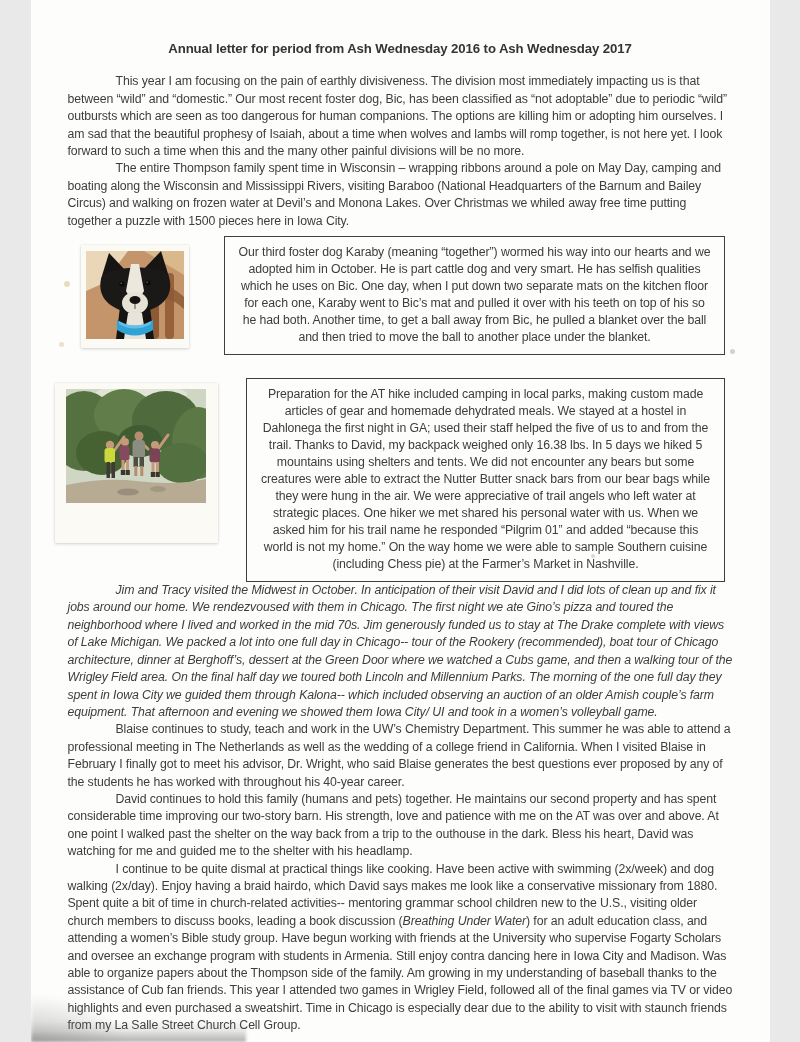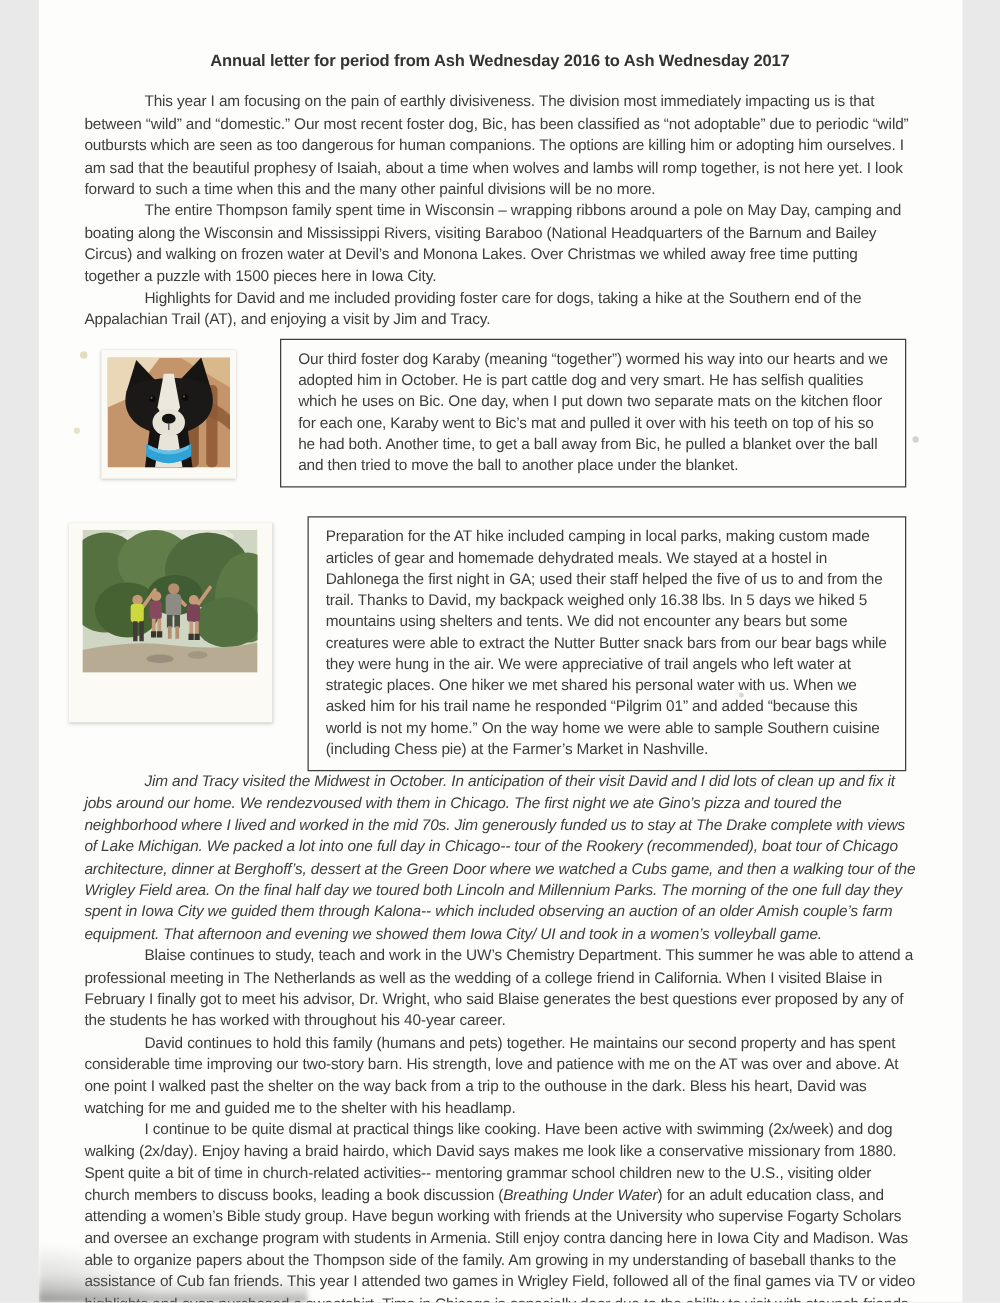--- a/index.html
+++ b/index.html
@@ -17,21 +17,21 @@
   }
   p.body-para { margin:0; text-indent:48px; }
   .figrow { display:flex; align-items:flex-start; }
   .figrow.row1 { margin-top:6px; }
   .figrow.row2 { margin-top:12px;gap:22px; }
   .after-figs { margin-top:5px;font-style:italic; }
   .photocol { width:156px; flex:none; position:relative; min-height:130px; }
   .callout {
     flex:1; margin-right:8px; border:1.5px solid #3f3f3f;
     background:#fdfdfc; padding:7px 13px 8px 14px;
-    line-height:17px; text-indent:0;
+    line-height:17px; text-indent:0;text-align:center;
   }
   .print {
     position:absolute; background:#fbfaf4;
     box-shadow:0 1px 3px rgba(0,0,0,0.16), 0 0 1px rgba(0,0,0,0.12);
   }
   .print-dog { left:13px; top:9px; padding:6px 5px 9px 5px; }
   .print-hikers { left:-13px; top:5px; padding:6px 12px 40px 11px; }
   .print svg { display:block; }
   .italic { font-style:italic; }
   .speck { position:absolute; border-radius:50%; }
@@ -55,21 +55,20 @@
 </head>
 <body>
 
 <div class="page">
   <div class="content">
 
     <h1 class="title">Annual letter for period from Ash Wednesday 2016 to Ash Wednesday 2017</h1>
 
     <p class="body-para">This year I am focusing on the pain of earthly divisiveness.  The division most immediately impacting us is that between “wild” and “domestic.”   Our most recent foster dog, Bic, has been classified as “not adoptable” due to periodic “wild” outbursts which are seen as too dangerous for human companions.  The options are killing him or adopting him ourselves.   I am sad that the beautiful prophesy of Isaiah, about a time when wolves and lambs will romp together, is not here yet.  I look forward to such a time when this and the many other painful divisions will be no more.</p>
     <p class="body-para">The entire Thompson family spent time in Wisconsin – wrapping ribbons around a pole on May Day, camping and boating along the Wisconsin and Mississippi Rivers, visiting Baraboo (National Headquarters of the Barnum and Bailey Circus) and walking on frozen water at Devil’s and Monona Lakes.  Over Christmas we whiled away free time putting together a puzzle with 1500 pieces here in Iowa City.</p>
-    <p class="body-para">Highlights for David and me included providing foster care for dogs, taking a hike at the Southern end of the Appalachian Trail (AT), and enjoying a visit by Jim and Tracy.</p>
 
     <div class="figrow row1">
       <div class="photocol">
         <div class="print print-dog">
           <svg width="98" height="88" viewBox="0 0 98 88" xmlns="http://www.w3.org/2000/svg">
             <rect width="98" height="88" fill="#c4946a"></rect>
             <polygon points="0,0 42,0 18,32 0,40" fill="#e9d7b8"></polygon>
             <polygon points="58,0 98,0 98,24" fill="#d9b88c"></polygon>
             <rect x="64" y="16" width="9" height="72" rx="4" fill="#8d5a36"></rect>
             <rect x="79" y="22" width="9" height="66" rx="4" fill="#96613b"></rect>

